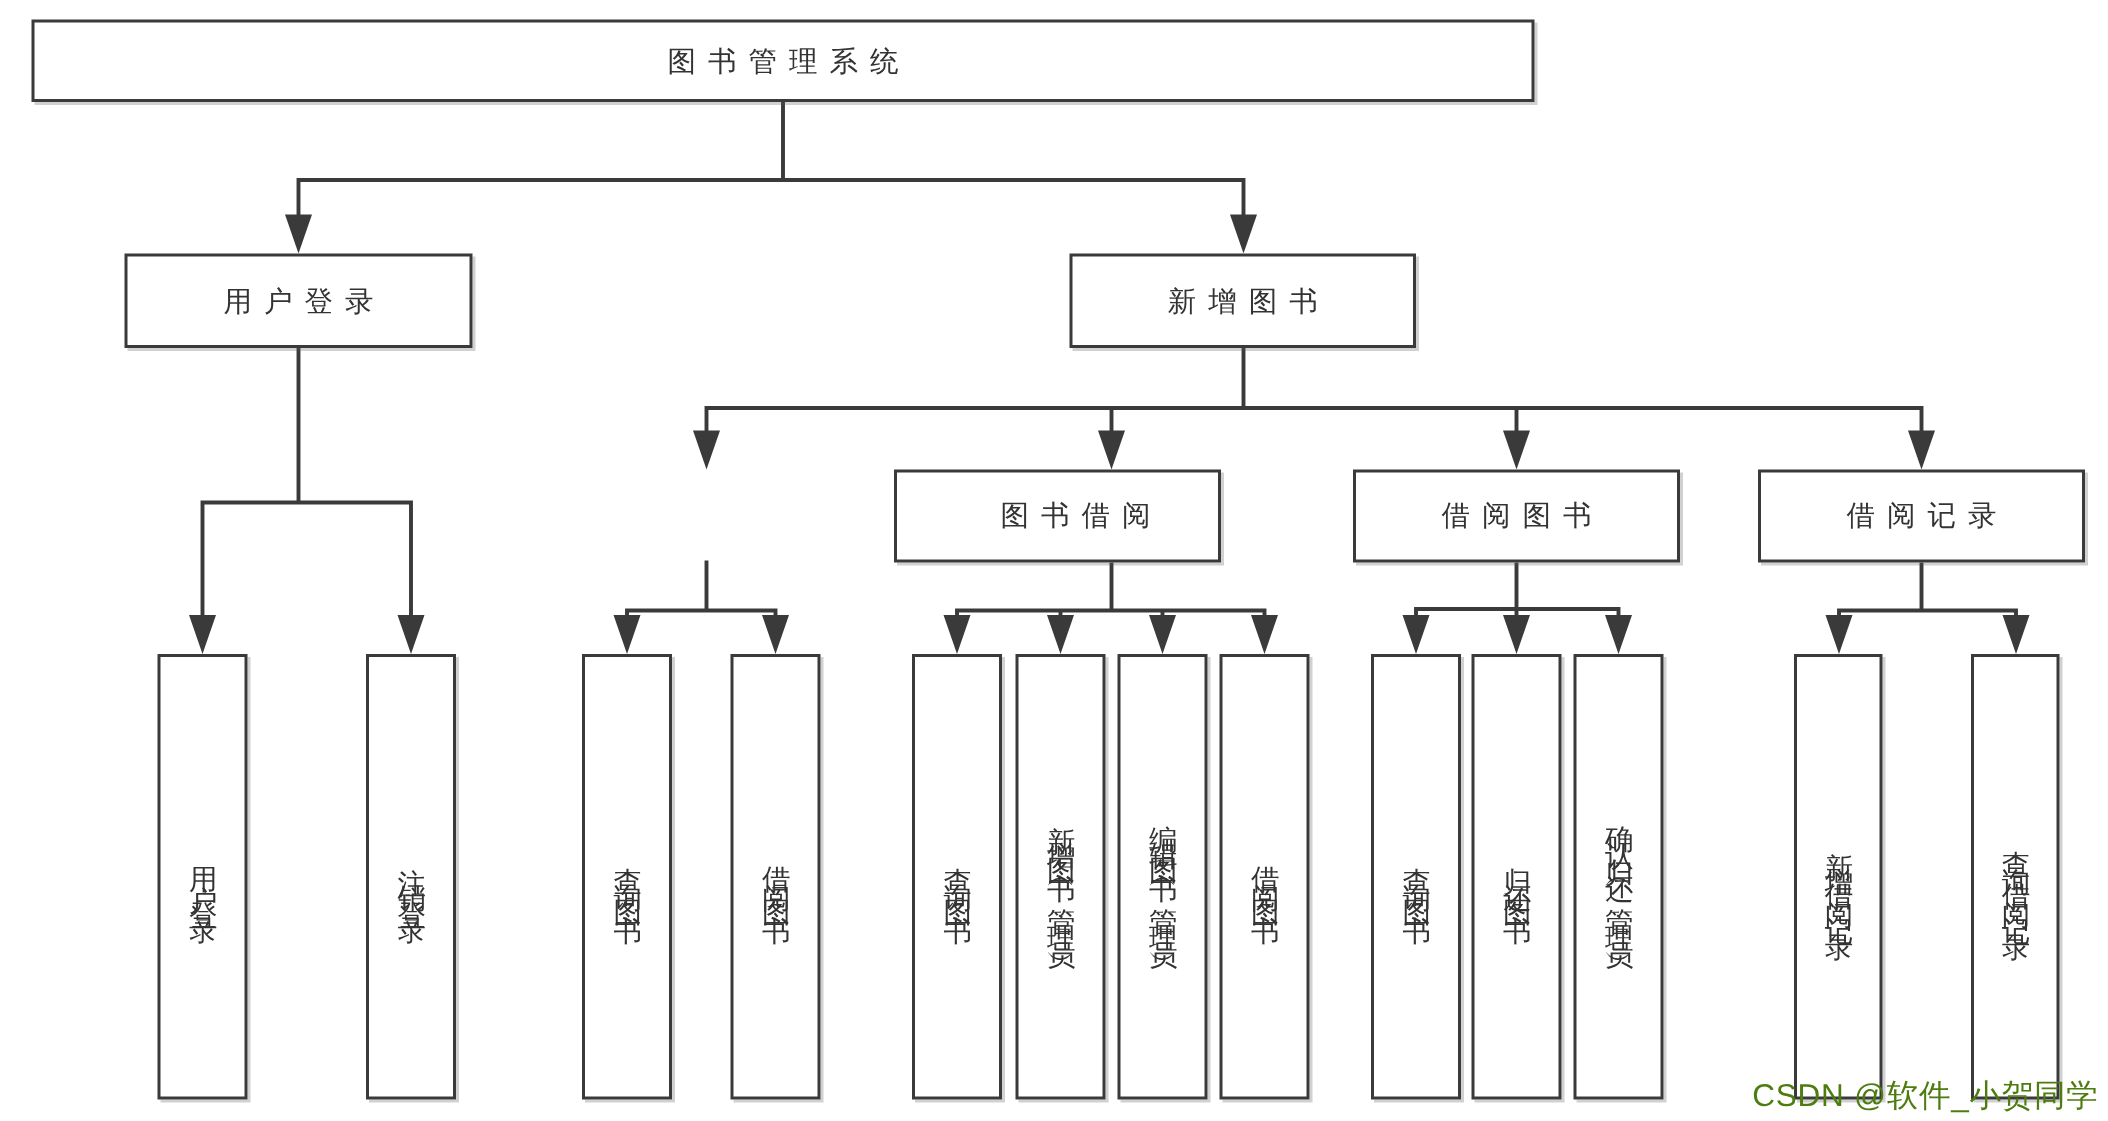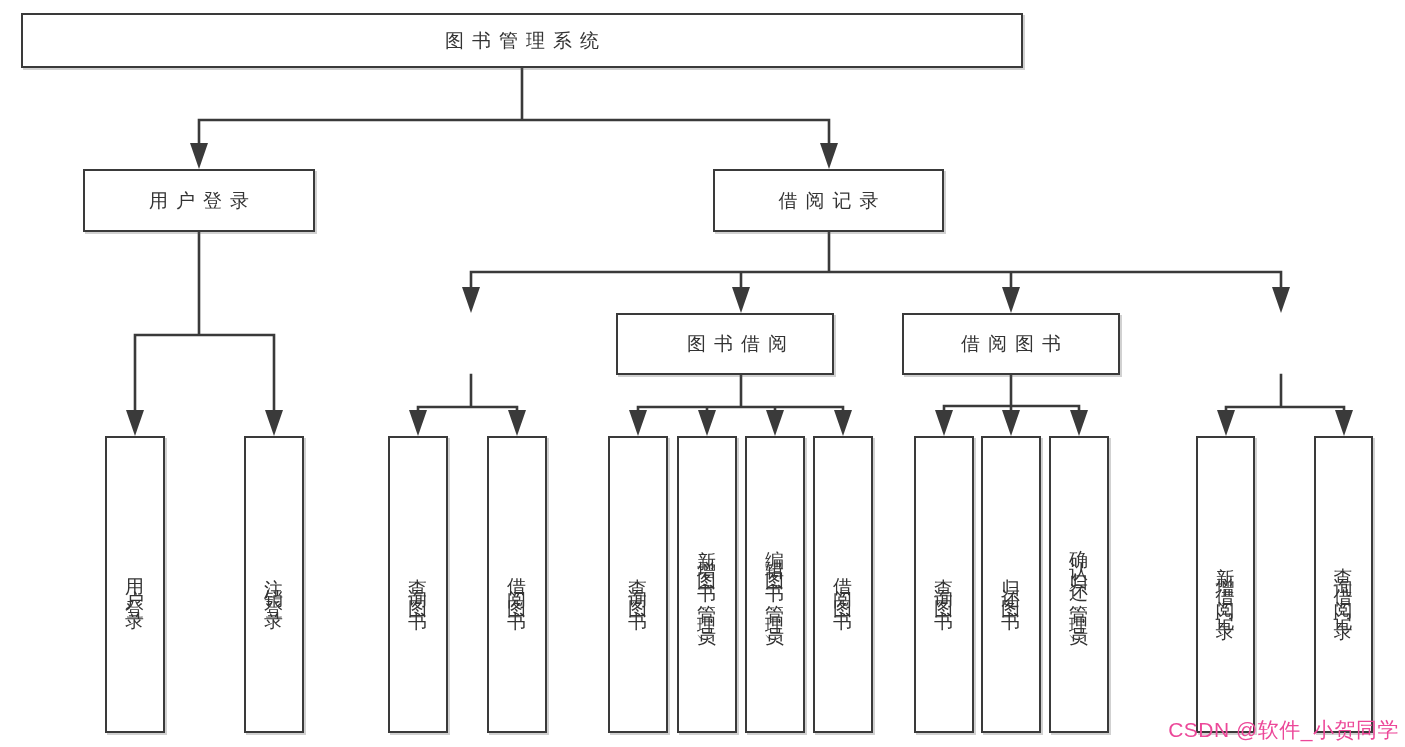--- a/index.html
+++ b/index.html
@@ -37,33 +37,33 @@
     font-size:19px;
   }
   
   .n-root{left:21px;top:13px;width:1002px;height:55px;}
   
   .n-l2a{left:83px;top:169px;width:232px;height:63px;}
   .n-l2b{left:713px;top:169px;width:231px;height:63px;}
   
   .n-l3{top:313px;width:218px;height:62px;}
   .n-l3a{left:362px;}
-  .n-l3b{left:616px;padding-left:24px;}
+  .n-l3b{left:596px;padding-left:24px;}
   .n-l3c{left:902px;}
   .n-l3d{left:1172px;}
   
   .leaf{top:436px;width:60px;height:297px;}
   .n-g1a{left:105px;}  .n-g1b{left:244px;}
   .n-g2a{left:388px;}  .n-g2b{left:487px;}
   .n-g3a{left:608px;}  .n-g3b{left:677px;}  .n-g3c{left:745px;}  .n-g3d{left:813px;}
   .n-g4a{left:914px;}  .n-g4b{left:981px;}  .n-g4c{left:1049px;}
   .n-g5a{left:1196px;width:59px;}  .n-g5b{left:1314px;width:59px;}
   .watermark{
     position:absolute;right:6px;bottom:3px;
-    font-size:21px;color:#ec4899;letter-spacing:0.5px;
+    font-size:21px;color:#4d7c0f;letter-spacing:0.5px;
     z-index:3;white-space:nowrap;
   }
 </style>
 </head>
 <body>
 
 <div class="canvas">
 
   <svg class="lines" viewBox="0 0 1405 747" xmlns="http://www.w3.org/2000/svg">
     <g stroke="#3a3a3a" stroke-width="2.6" fill="none" stroke-linecap="square">
@@ -113,28 +113,31 @@
   </svg>
 
   <div class="node n-root">
     <span class="lbl">图书管理系统</span>
   </div>
 
   <div class="node n-l2a">
     <span class="lbl">用户登录</span>
   </div>
   <div class="node n-l2b">
-    <span class="lbl">借阅记录</span>
+    <span class="lbl">新增图书</span>
   </div>
 
   <div class="node n-l3 n-l3b">
     <span class="lbl">图书借阅</span>
   </div>
   <div class="node n-l3 n-l3c">
     <span class="lbl">借阅图书</span>
+  </div>
+  <div class="node n-l3 n-l3d">
+    <span class="lbl">借阅记录</span>
   </div>
 
   <div class="node leaf n-g1a">
     <span class="lbl">用户登录</span>
   </div>
   <div class="node leaf n-g1b">
     <span class="lbl">注销登录</span>
   </div>
 
   <div class="node leaf n-g2a">

